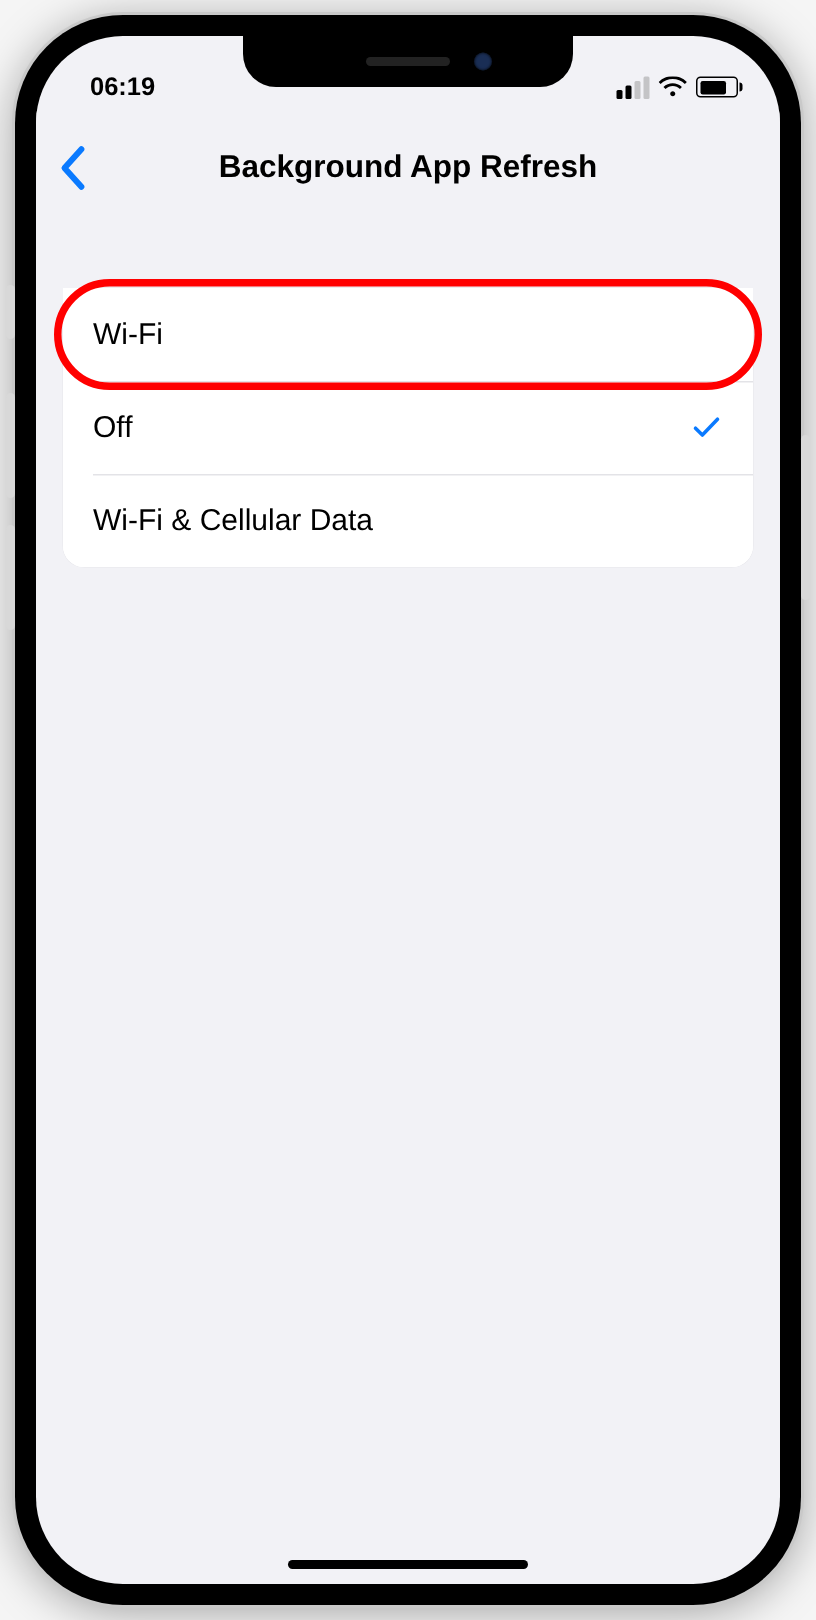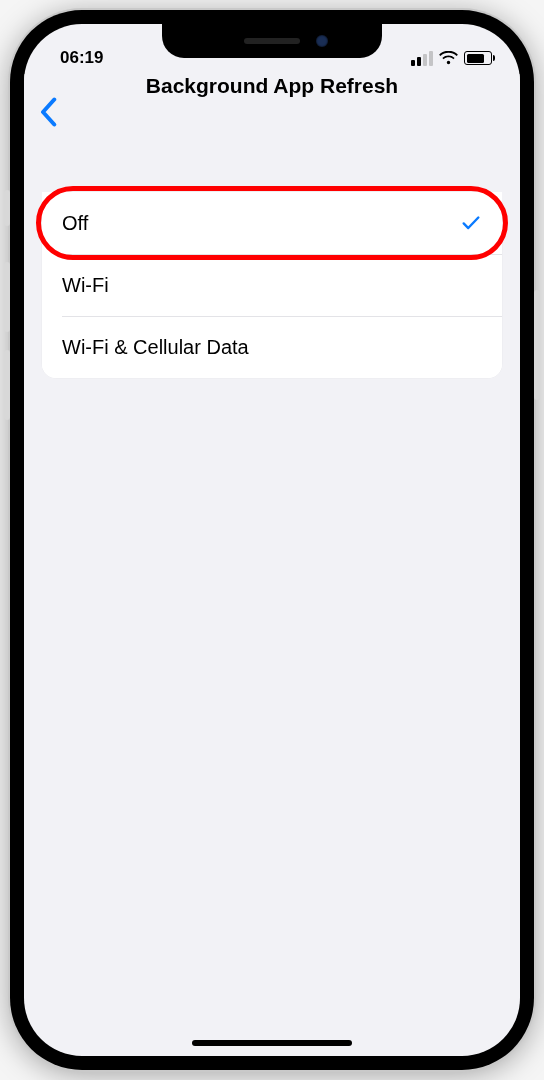--- a/index.html
+++ b/index.html
@@ -83,21 +83,21 @@
       width: 28px; height: 14px; border:1.5px solid #000; border-radius:3px; position:relative;
     }
     .battery::after{
       content:""; position:absolute; right:-4px; top:3px; width:2.5px; height:6px; background:#000; border-radius:0 2px 2px 0;
     }
     .battery .level{ position:absolute; left:1.5px; top:1.5px; bottom:1.5px; width:68%; background:#000; border-radius:1.5px;}
 
     
     .nav-bar {
       position:absolute; top:50px; left:0; right:0; height:76px;
-      display:flex; justify-content:center;
+      display:flex; align-items:center; justify-content:center;
       background:#f2f2f6;
     }
     .nav-title { font-size:21px; font-weight:600; color:#000; }
     .back-btn {
       position:absolute; left:14px; top:0; bottom:0; display:flex; align-items:center;
       color:#0a7aff; cursor:pointer;
     }
     .back-btn svg{display:block}
 
     
@@ -176,32 +176,32 @@
           <path d="M12 2 3 12l9 10" stroke="#0a7aff" stroke-width="3.2" fill="none" stroke-linecap="round" stroke-linejoin="round"></path>
         </svg>
       </div>
       <div class="nav-title">Background App Refresh</div>
     </div>
 
     <div class="list">
       <div class="annot-ring"></div>
 
       <div class="row">
+        <span>Wi-Fi</span>
+      </div>
+
+      <div class="row">
         <span>Off</span>
         <span class="check">
           <svg width="22" height="22" viewBox="0 0 24 24">
               <path d="M4 12.5l5 5L20 6" stroke="#0a7aff" stroke-width="2.6" fill="none" stroke-linecap="round" stroke-linejoin="round"></path>
             </svg>
         </span>
       </div>
 
       <div class="row">
-        <span>Wi-Fi</span>
-      </div>
-
-      <div class="row">
         <span>Wi-Fi &amp; Cellular Data</span>
       </div>
     </div>
 
     <div class="home-indicator"></div>
   </div>
 </div>
 
 </body></html>

